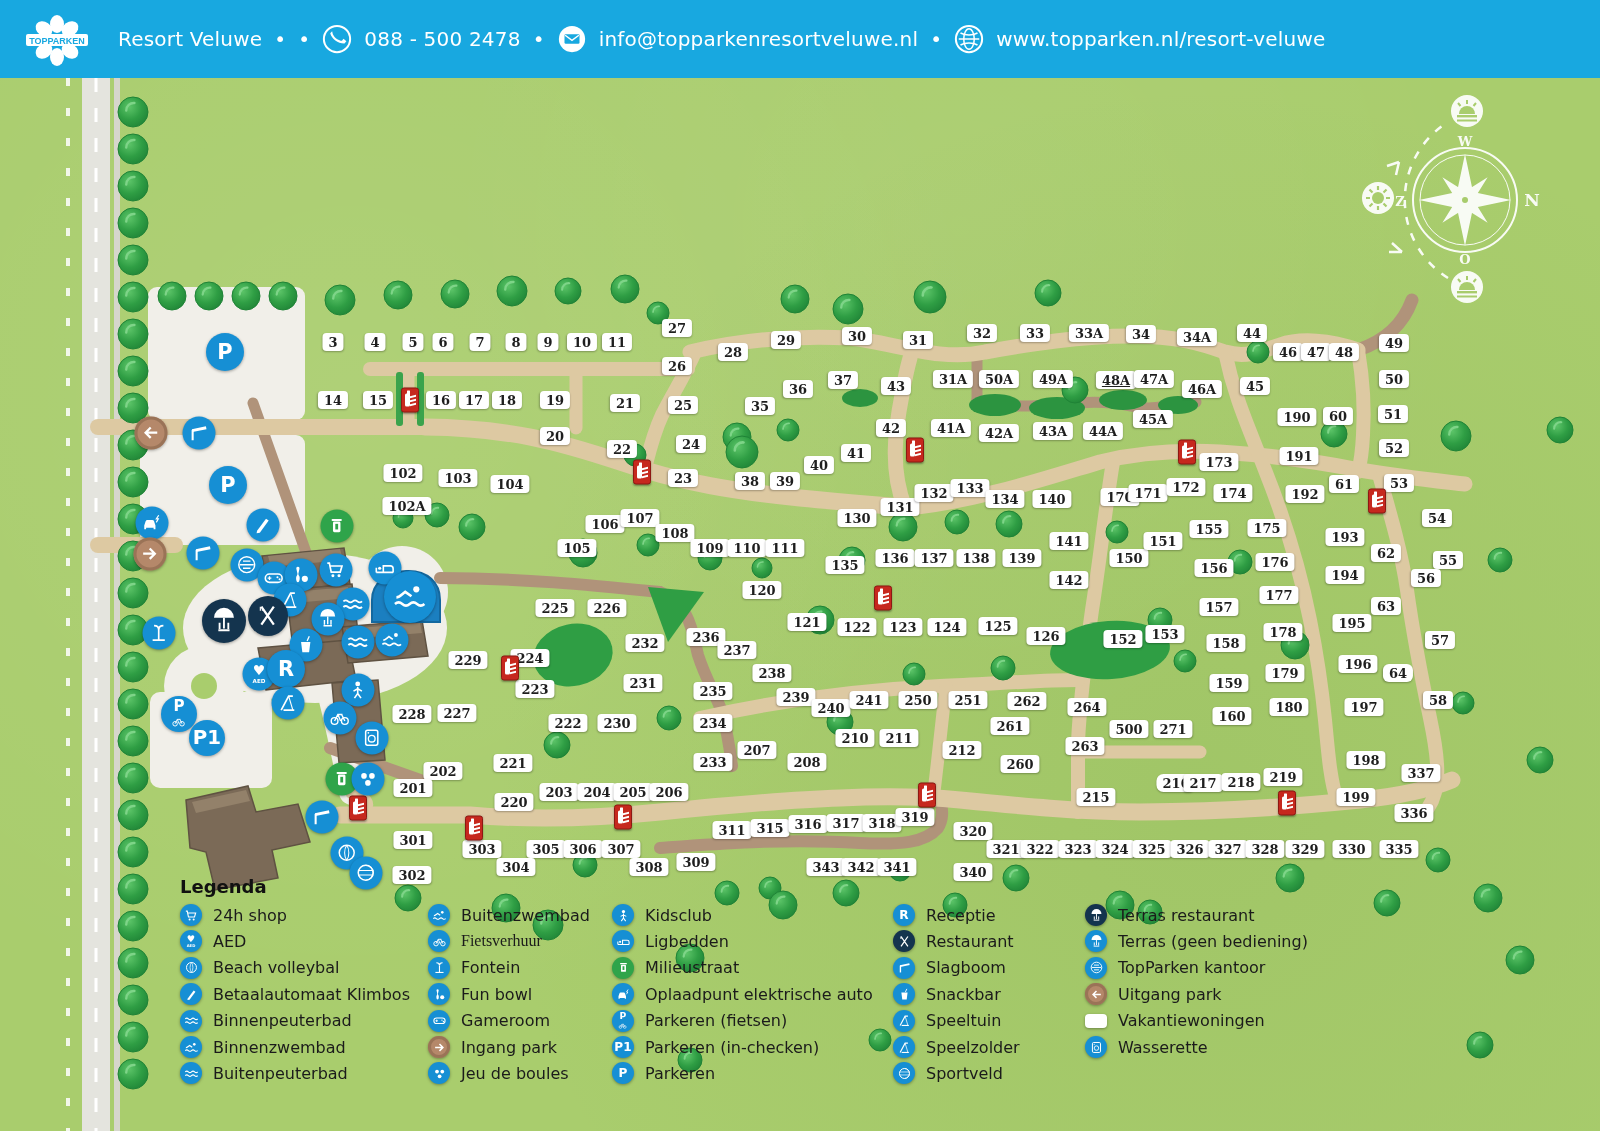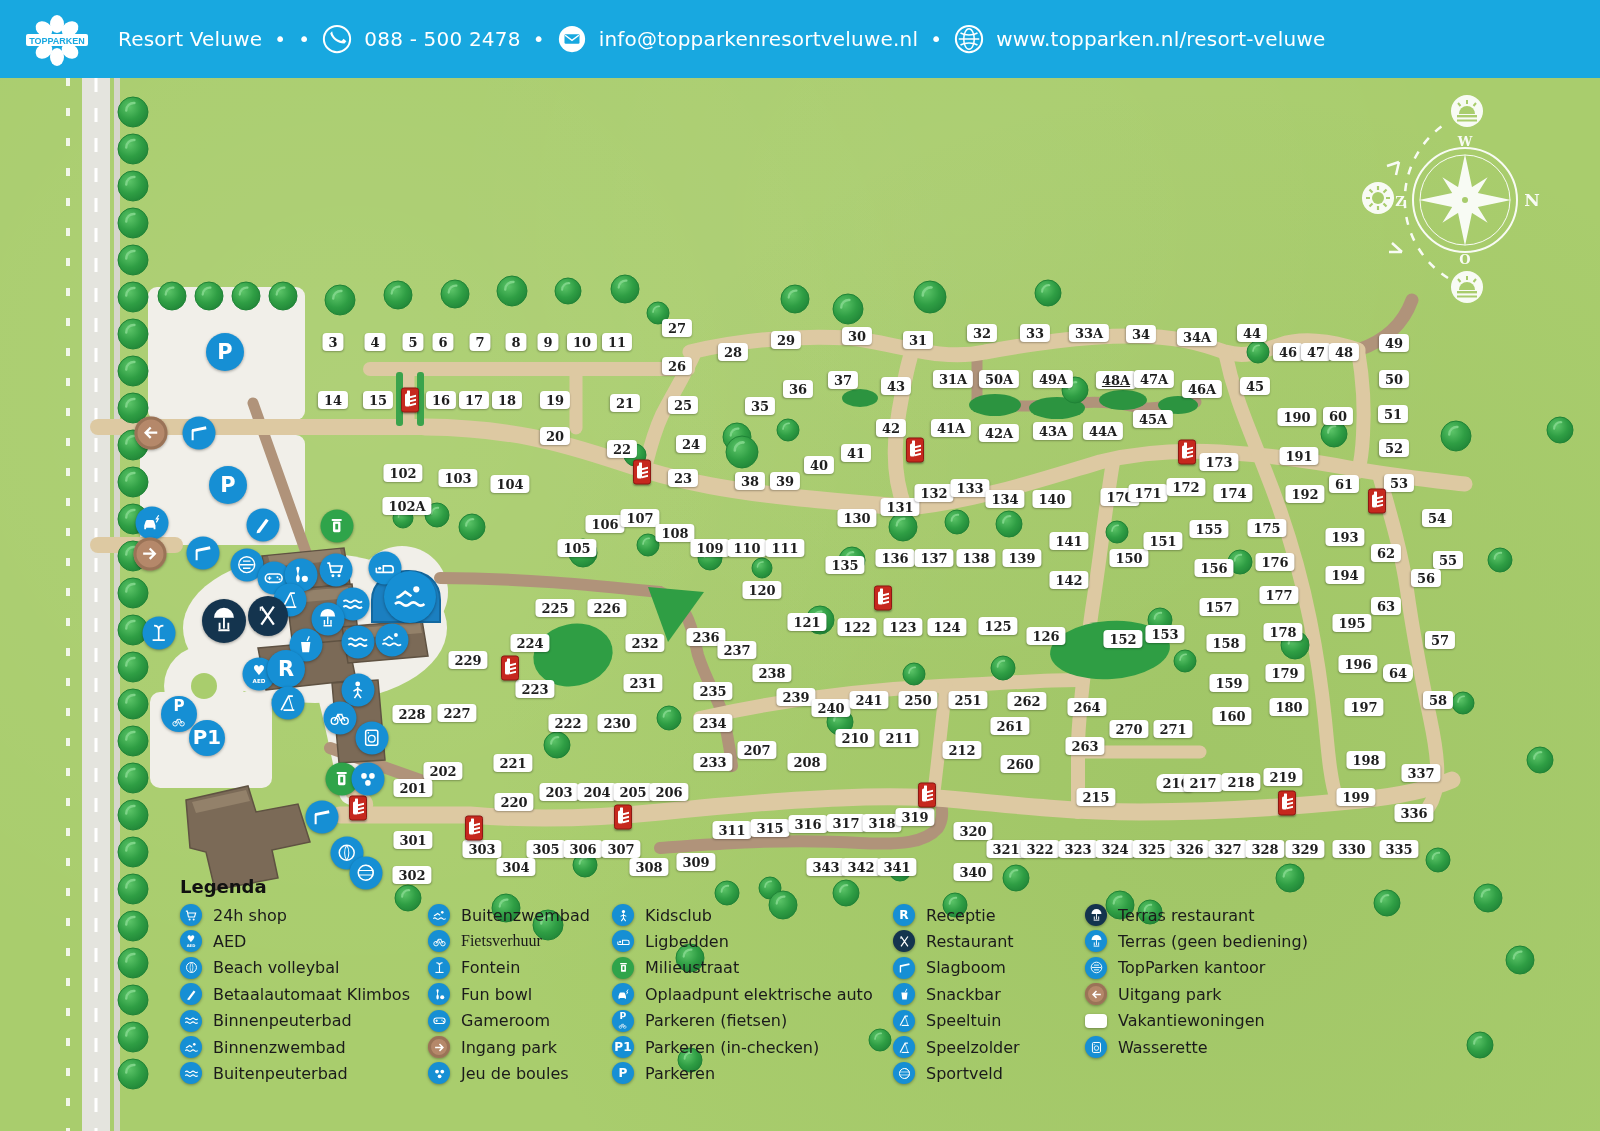--- a/index.html
+++ b/index.html
@@ -823,21 +823,21 @@
       <div class="plot" style="left: 903px; top: 627px;">123</div>
       <div class="plot" style="left: 947px; top: 627px;">124</div>
       <div class="plot" style="left: 998px; top: 626px;">125</div>
       <div class="plot" style="left: 1046px; top: 636px;">126</div>
       <div class="plot" style="left: 1123px; top: 639px;">152</div>
       <div class="plot" style="left: 1165px; top: 634px;">153</div>
       <div class="plot" style="left: 1219px; top: 607px;">157</div>
       <div class="plot" style="left: 1279px; top: 595px;">177</div>
       <div class="plot" style="left: 1386px; top: 606px;">63</div>
       <div class="plot" style="left: 1352px; top: 623px;">195</div>
-      <div class="plot" style="left: 530px; top: 643px;">224</div>
+      <div class="plot" style="left: 530px; top: 658px;">224</div>
       <div class="plot" style="left: 645px; top: 643px;">232</div>
       <div class="plot" style="left: 706px; top: 637px;">236</div>
       <div class="plot" style="left: 737px; top: 650px;">237</div>
       <div class="plot" style="left: 468px; top: 660px;">229</div>
       <div class="plot" style="left: 643px; top: 683px;">231</div>
       <div class="plot" style="left: 772px; top: 673px;">238</div>
       <div class="plot" style="left: 713px; top: 691px;">235</div>
       <div class="plot" style="left: 535px; top: 689px;">223</div>
       <div class="plot" style="left: 796px; top: 697px;">239</div>
       <div class="plot" style="left: 831px; top: 708px;">240</div>
@@ -851,21 +851,21 @@
       <div class="plot" style="left: 1285px; top: 673px;">179</div>
       <div class="plot" style="left: 1229px; top: 683px;">159</div>
       <div class="plot" style="left: 1358px; top: 664px;">196</div>
       <div class="plot" style="left: 1398px; top: 673px; border-radius: 6px;">64</div>
       <div class="plot" style="left: 1440px; top: 640px;">57</div>
       <div class="plot" style="left: 457px; top: 713px;">227</div>
       <div class="plot" style="left: 412px; top: 714px;">228</div>
       <div class="plot" style="left: 568px; top: 723px;">222</div>
       <div class="plot" style="left: 617px; top: 723px;">230</div>
       <div class="plot" style="left: 713px; top: 723px;">234</div>
-      <div class="plot" style="left: 1129px; top: 729px;">270</div>
+      <div class="plot" style="left: 1129px; top: 729px;">500</div>
       <div class="plot" style="left: 1173px; top: 729px;">271</div>
       <div class="plot" style="left: 1232px; top: 716px;">160</div>
       <div class="plot" style="left: 1289px; top: 707px;">180</div>
       <div class="plot" style="left: 1364px; top: 707px;">197</div>
       <div class="plot" style="left: 1438px; top: 700px;">58</div>
       <div class="plot" style="left: 757px; top: 750px;">207</div>
       <div class="plot" style="left: 713px; top: 762px;">233</div>
       <div class="plot" style="left: 807px; top: 762px;">208</div>
       <div class="plot" style="left: 855px; top: 738px;">210</div>
       <div class="plot" style="left: 899px; top: 738px;">211</div>

